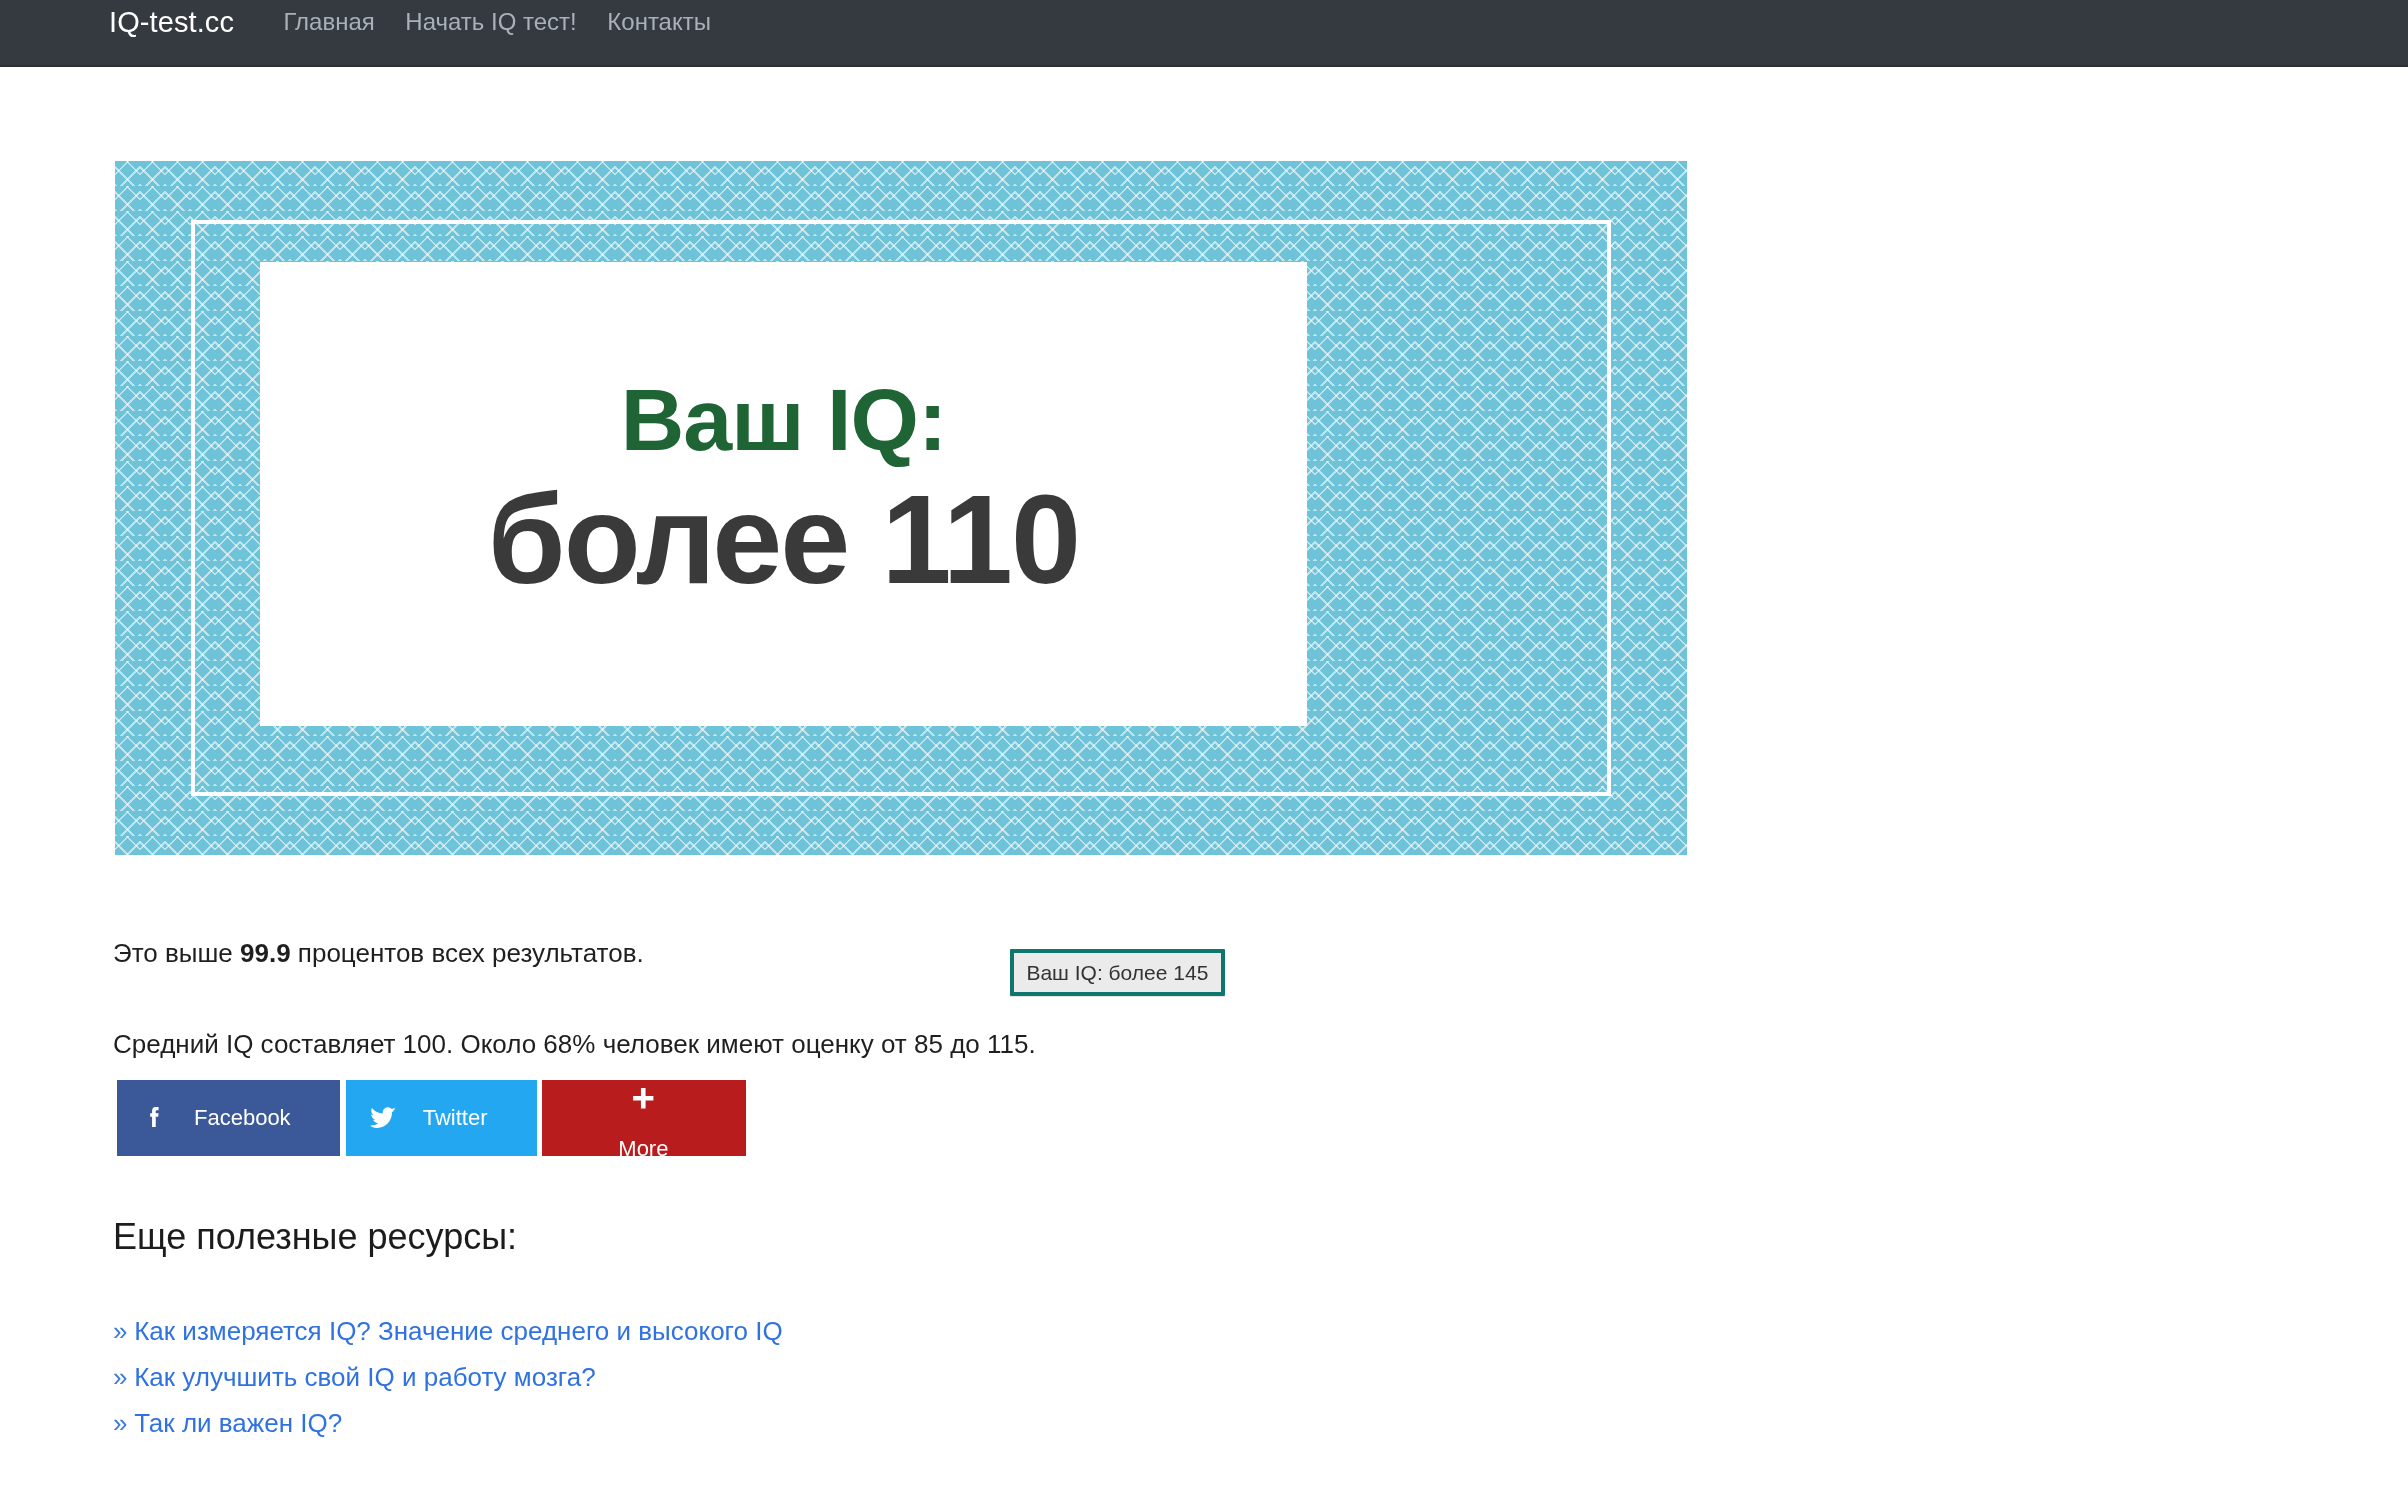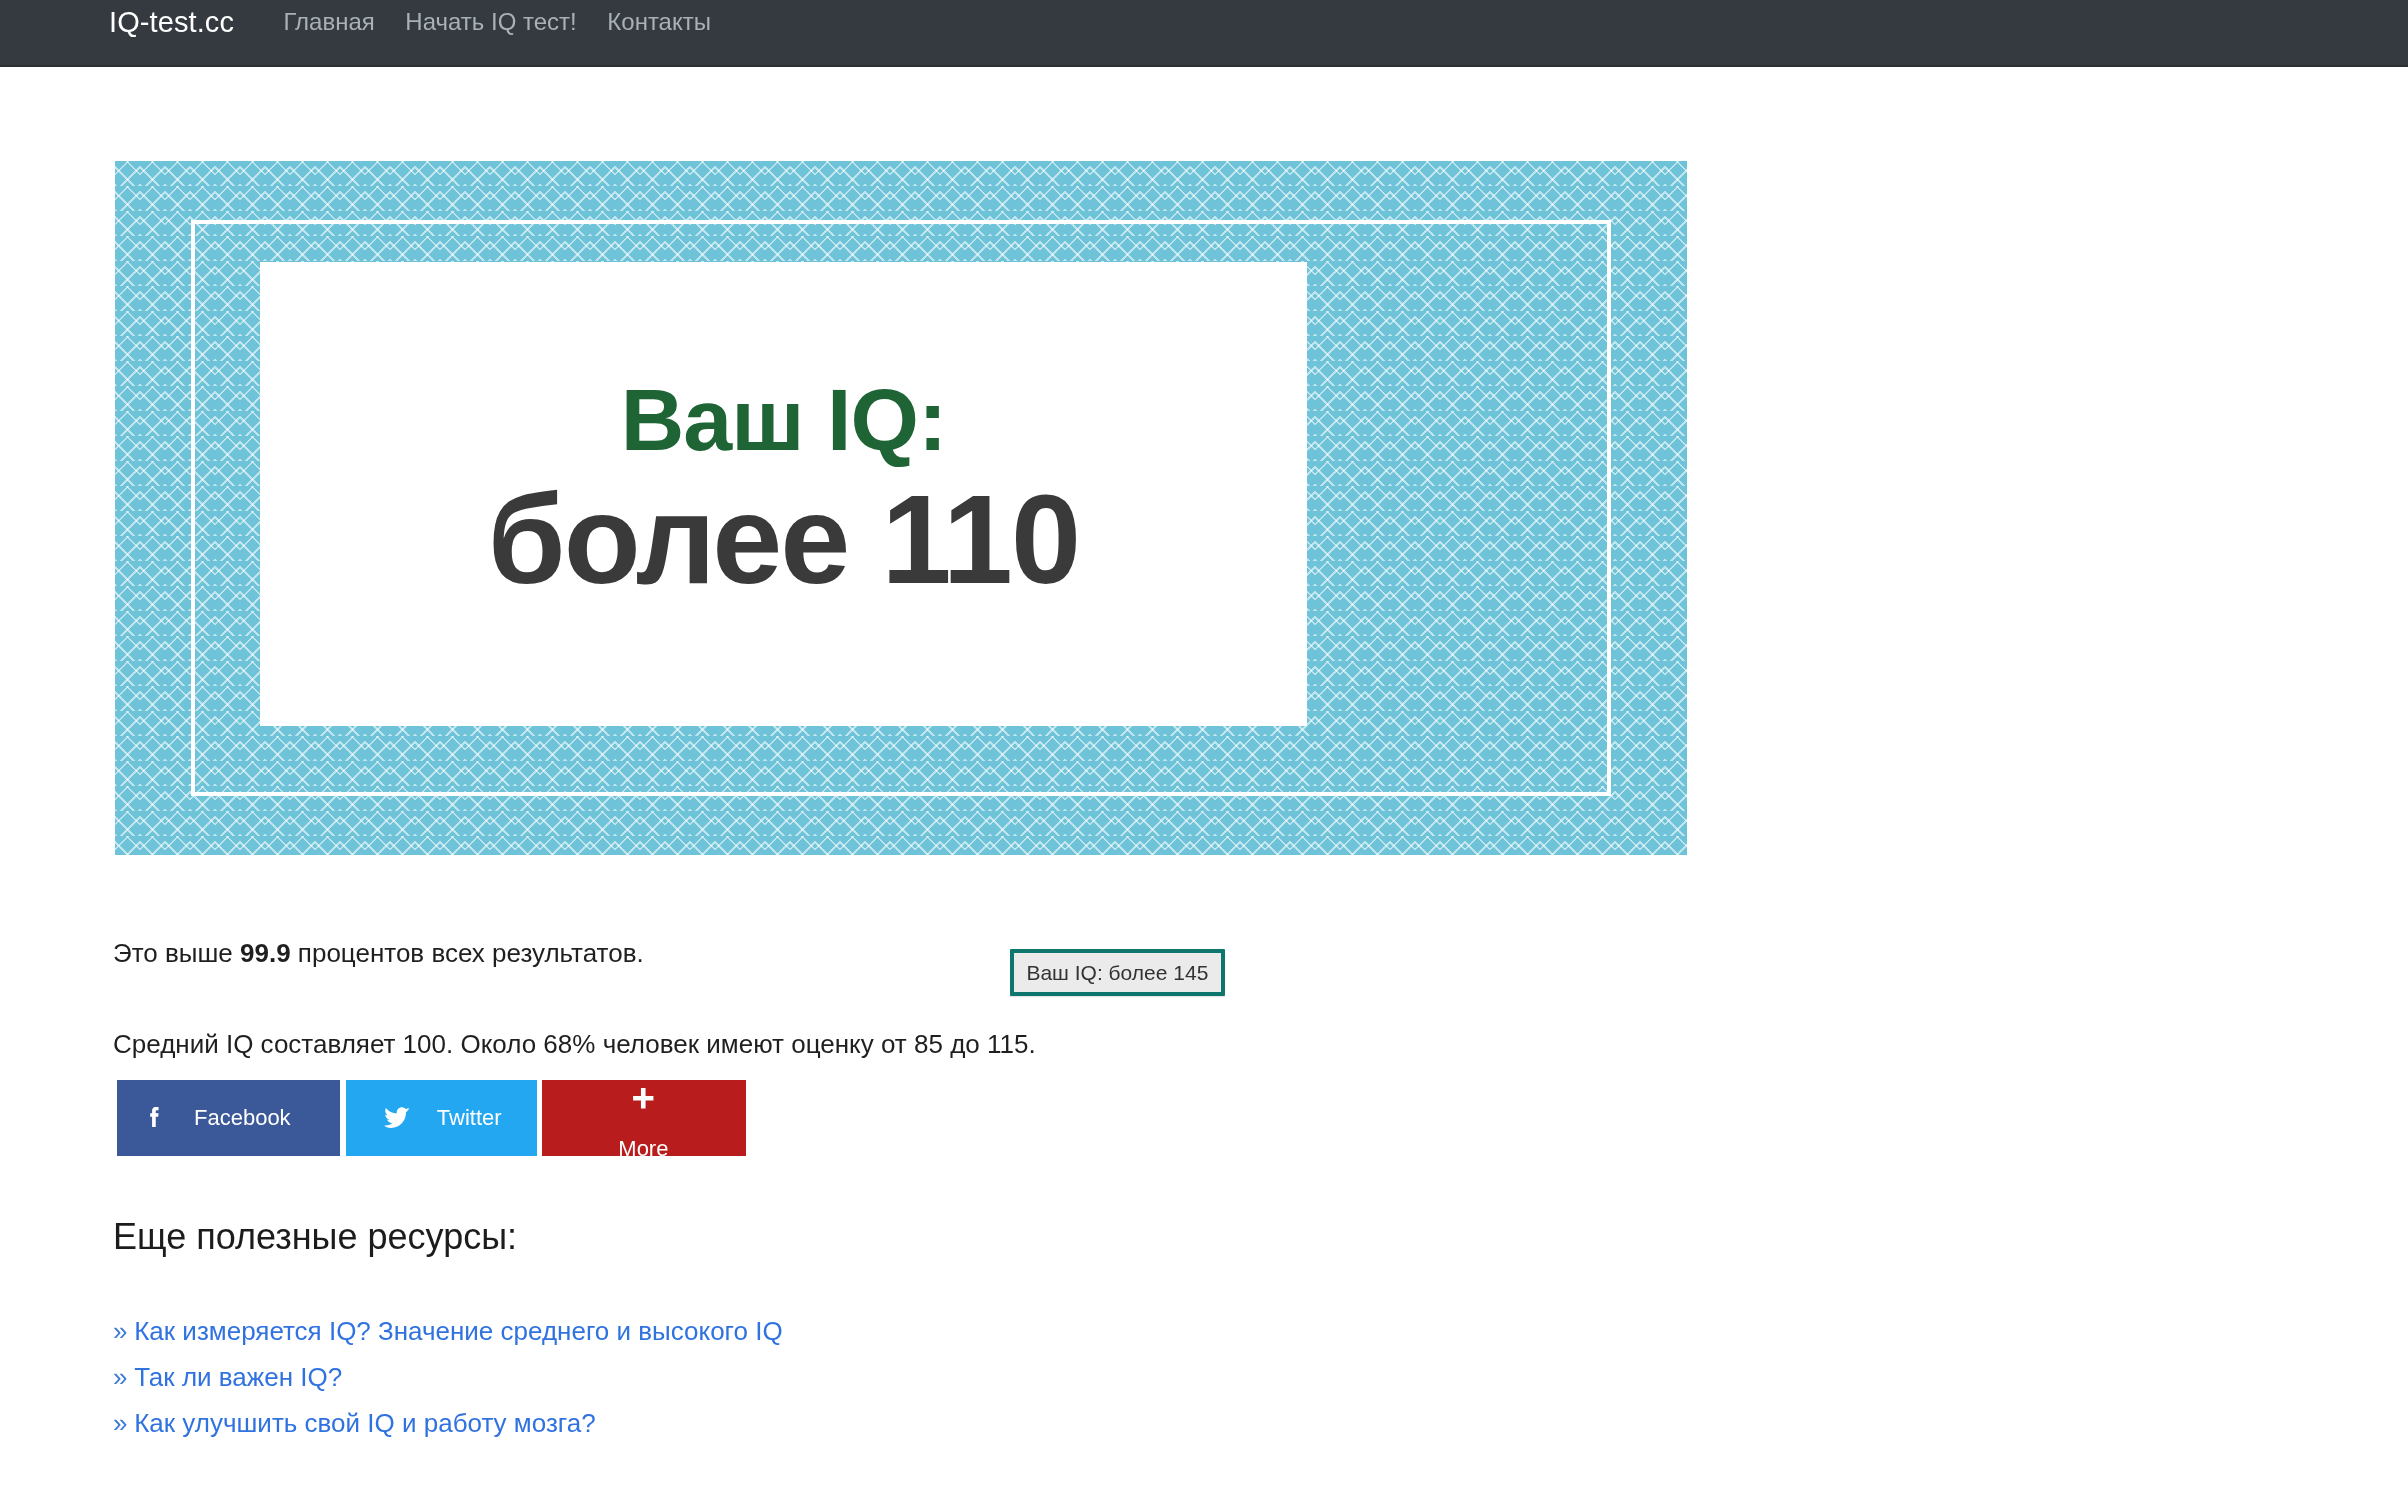--- a/index.html
+++ b/index.html
@@ -190,21 +190,21 @@
     text-decoration: none;
     cursor: pointer;
     padding: 0 21px 0 19px;
     border: 0;
     font-size: 22px;
     line-height: 1;
     gap: 22px;
   }
   .social-btn .social-label { white-space: nowrap; }
   #btn-facebook { background: #3b5998; width: 223px; }
-  #btn-twitter  { background: #22a7f0; width: 191px; justify-content: center; }
+  #btn-twitter  { background: #22a7f0; width: 191px; }
   #btn-more     { background: #b91c1c; width: 204px; flex-direction: column; }
   .social-icon {
     width: 36px;
     height: 36px;
     display: inline-flex;
     align-items: center;
     justify-content: center;
     flex: 0 0 auto;
   }
   .social-icon svg { display: block; }
@@ -312,21 +312,21 @@
 
   </div>
 
   <h2 id="resources-heading">Еще полезные ресурсы:</h2>
 
   <ul id="resources-list">
     <li>
       <span class="res-marker">»</span><a class="res-link" href="#">Как измеряется IQ? Значение среднего и высокого IQ</a>
     </li>
     <li>
+      <span class="res-marker">»</span><a class="res-link" href="#">Как улучшить свой IQ и работу мозга?</a>
+    </li>
+    <li>
       <span class="res-marker">»</span><a class="res-link" href="#">Так ли важен IQ?</a>
     </li>
-    <li>
-      <span class="res-marker">»</span><a class="res-link" href="#">Как улучшить свой IQ и работу мозга?</a>
-    </li>
   </ul>
 
 </main>
 
 
 </body></html>

